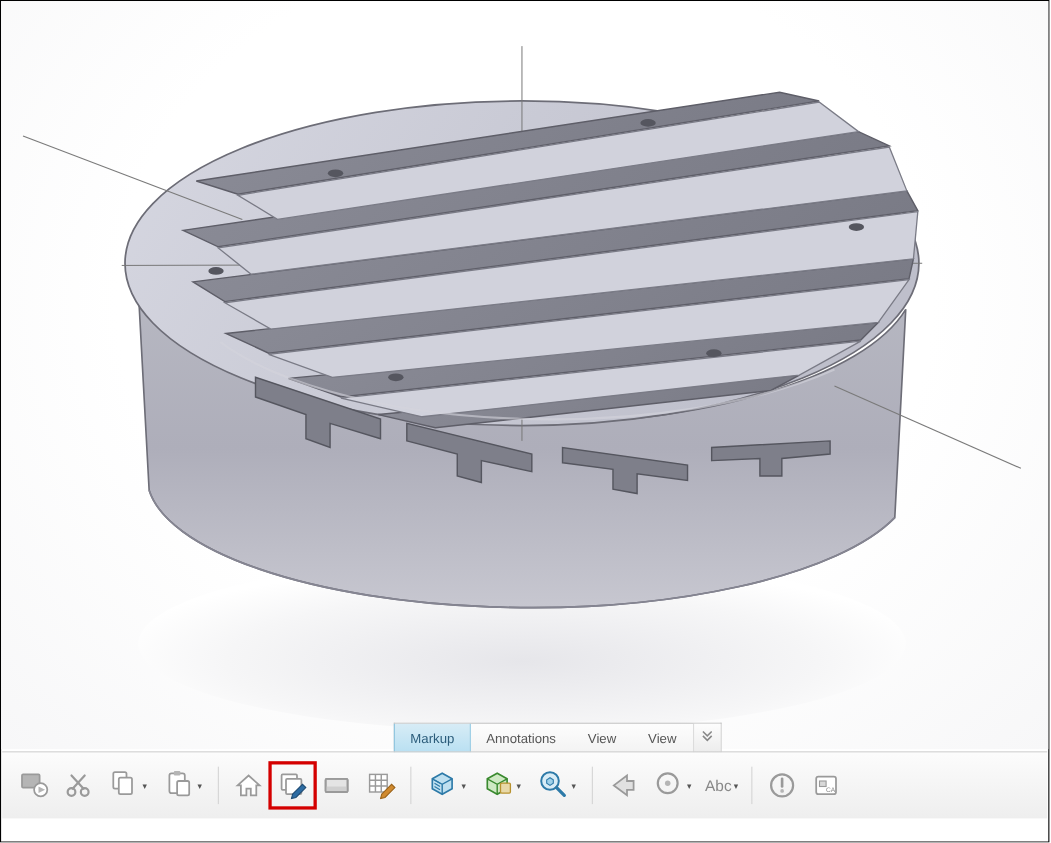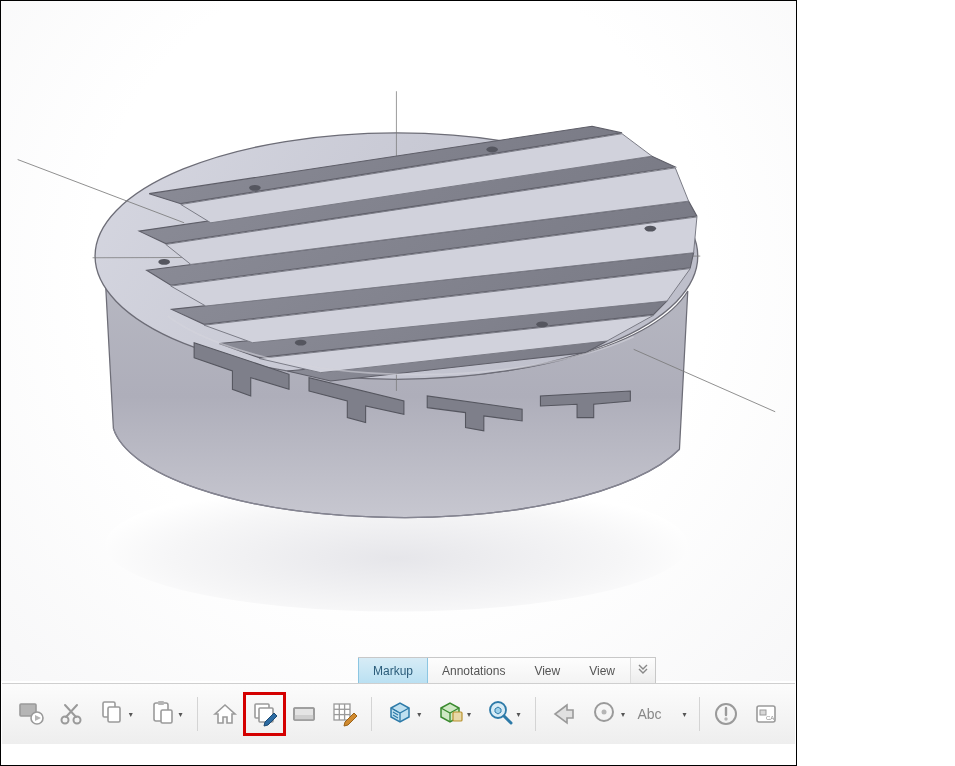--- a/index.html
+++ b/index.html
@@ -6,21 +6,21 @@
     margin: 0;
     padding: 0;
     width: 955px;
     height: 766px;
     font-family: "Segoe UI", Arial, sans-serif;
     background: #fff;
     overflow: hidden;
   }
   .frame {
     box-sizing: border-box;
-    width: 797px;
+    width: 954px;
     height: 766px;
     border: 1px solid #000;
     position: relative;
     background: #fff;
   }
   .viewport {
     position: absolute;
     left: 0; top: 0; right: 0;
     height: 680px;
     background: radial-gradient(ellipse at 50% 40%, #ffffff 0%, #ffffff 55%, #f7f7f8 100%);
@@ -127,21 +127,21 @@
     outline-offset: 0;
     border-radius: 0;
   }
   .tb-text {
     font-size: 14px;
     color: #888;
     padding: 0 4px;
     cursor: pointer;
     display: flex;
     align-items: center;
-    gap: 21px;
+    gap: 2px;
   }
   .tb-text .chev {
     font-size: 8px;
     color: #555;
   }
   .stroke-grey { stroke:#9a9a9a; }
   .fill-grey  { fill:#b5b5b5; }
   .fill-none  { fill:none; }
   .stroke-w   { stroke-width:1.6; }
   .stroke-w2  { stroke-width:2; }

